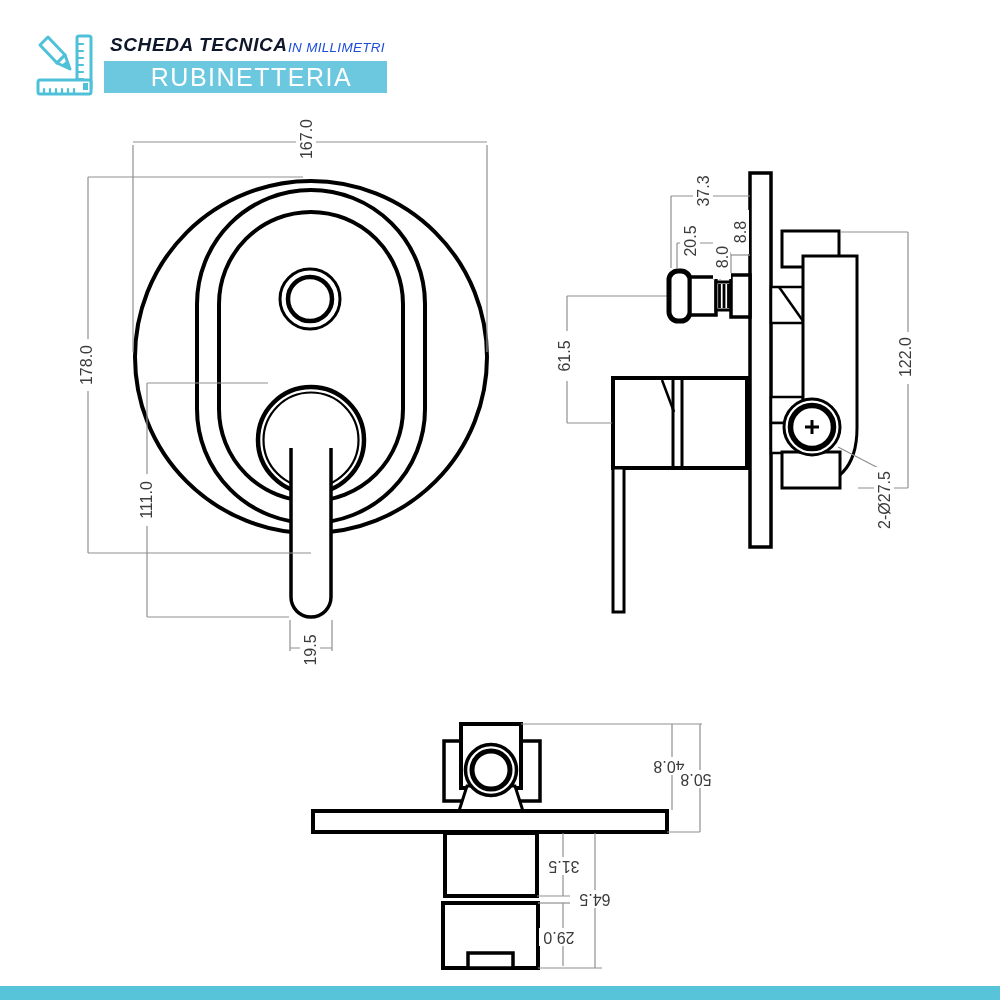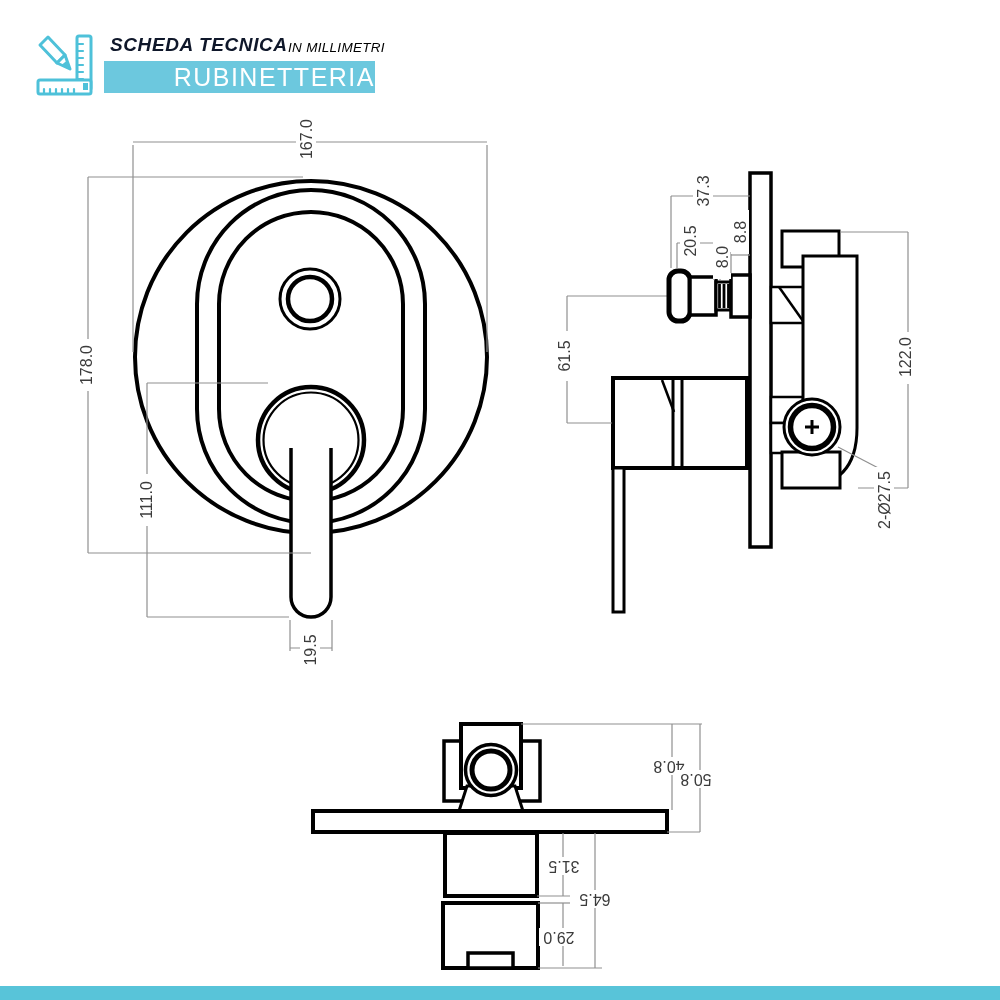--- a/index.html
+++ b/index.html
@@ -7,26 +7,26 @@
     width:1000px;height:1000px;position:relative;background:#ffffff;
     font-family:"Liberation Sans", sans-serif;overflow:hidden;
   }
   .hdr-title{
     position:absolute;left:110px;top:34px;
     font-size:19px;font-weight:bold;font-style:italic;color:#0f172a;
     letter-spacing:.6px;white-space:nowrap;
   }
   .hdr-unit{
     position:absolute;left:288px;top:40px;
-    font-size:13.5px;font-style:italic;color:#000000;letter-spacing:.3px;white-space:nowrap;
+    font-size:13.5px;font-style:italic;color:#1d4ed8;letter-spacing:.3px;white-space:nowrap;
   }
   .hdr-brand{
     position:absolute;left:104px;top:61px;width:271px;height:32px;
     background:#6cc8de;color:#ffffff;font-size:25px;line-height:32px;
-    letter-spacing:1.5px;padding-left:0;text-align:right;white-space:nowrap;
+    letter-spacing:1.5px;padding-left:12px;text-align:center;white-space:nowrap;
   }
   .logo{position:absolute;left:35px;top:34px;width:66px;height:64px;}
   .bottom-bar{position:absolute;left:0;bottom:0;width:1000px;height:14px;background:#58c4d9;}
   .drawing{position:absolute;left:0;top:0;}
   
   .ol{stroke:#000000;fill:#ffffff;}           
   .oln{stroke:#000000;fill:none;}             
   .dl{stroke:#8f8f8f;stroke-width:1.2;fill:none;} 
   .dim-label{font-family:"Liberation Sans",sans-serif;font-size:16px;fill:#3b3b3b;}
   .lblbg{fill:#ffffff;stroke:none;}

